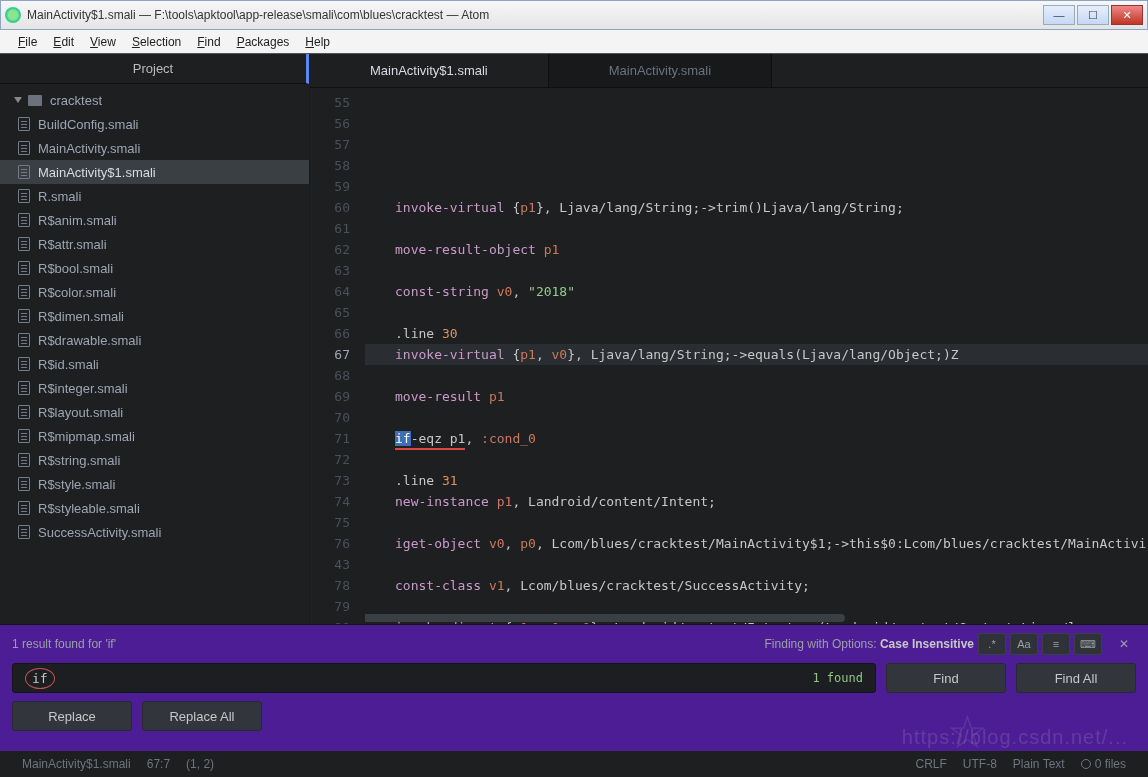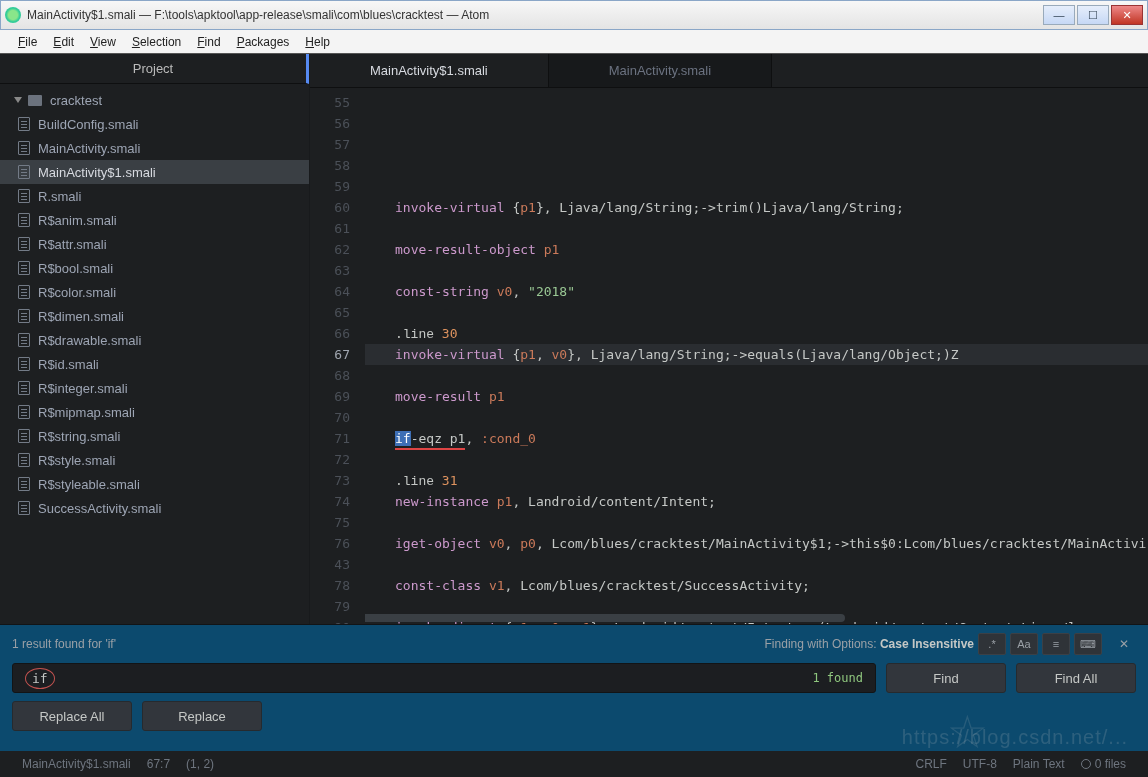--- a/index.html
+++ b/index.html
@@ -32,23 +32,23 @@
 .tab.active { background: #1d1f21; color: #d7dae0; }
 .tab.inactive { background: #17191b; }
 .codewrap { flex: 1; display: flex; overflow: hidden; font-family: Menlo, Consolas, monospace; font-size: 13px; line-height: 21px; }
 .gutter { width: 55px; text-align: right; padding: 4px 15px 4px 0; color: #4b5058; }
 .gutter .gl.cur{ color:#a0a6b0; }
 .codelines { flex: 1; padding: 4px 0 4px 30px; white-space: pre; color: #c5c8c6; overflow: hidden; position:relative;}
 .hlrow { position:absolute; left:-30px; right:0; height:21px; background:#2a2d31; top: calc(4px + 12*21px); z-index:0;}
 .codelines .ln { position:relative; z-index:1; height:21px;}
 .sel { background:#3e6fb5; color:#fff; }
 .underline{ border-bottom:2px solid #d44; display:inline-block; line-height:18px;}
-.kw{ color:#cc99cc;text-align:center;} .str{ color:#99c794;} .num{ color:#de935f;} .op{color:#c5c8c6;font-family:Liberation Mono, monospace;} .id{color:#cb7a5a;}
+.kw{ color:#cc99cc;text-align:center;} .str{ color:#99c794;} .num{ color:#de935f;} .op{color:#c5c8c6;} .id{color:#cb7a5a;}
 .hscrollthumb{ position:absolute; left:-30px; bottom:2px; width:510px; height:8px; background:#3a3f44; border-radius:4px;}
-.findpanel { background: #0c4a6e; border-top:1px solid #121416; padding: 8px 12px 12px; font-family: "Segoe UI",Arial,sans-serif; }
+.findpanel { background: #4c1d95; border-top:1px solid #121416; padding: 8px 12px 12px; font-family: "Segoe UI",Arial,sans-serif; }
 .findtop { display:flex; align-items:center; font-size:12px; color:#9aa0a6; margin-bottom:8px;}
 .findtop .spacer{flex:1;}
 .optbtn{ width:28px;height:22px;margin-left:4px;display:flex;align-items:center;justify-content:center;background:#2f3338;border:1px solid #3b4046;color:#9aa0a6;font-size:11px;border-radius:2px;}
 .closebtn{ width:24px;height:22px;margin-left:10px;display:flex;align-items:center;justify-content:center;color:#9aa0a6;cursor:default;}
 .findrow{ display:flex; gap:10px; margin-bottom:8px;}
 .findinput{ flex:1; height:30px; background:#1c1e21; border:1px solid #121416; border-radius:3px; display:flex; align-items:center; padding:0 12px; font-family:Menlo,Consolas,monospace; color:#c5c8c6;}
 .findinput .circled{ border:1px solid #c0524f; border-radius:50%; padding:2px 6px; color:#c5c8c6;}
 .findinput .found{ margin-left:auto; color:#8fc77e; font-size:12px;}
 .btn{ width:120px; height:30px; background:#32363c; border:1px solid #262a2e; border-radius:3px; display:flex; align-items:center; justify-content:center; color:#c5c8c6; cursor:default;}
 .statusbar{ height:26px; display:flex; align-items:center; padding:0 14px; color:#6e757f; font-size:12px;}
@@ -92,20 +92,21 @@
           <div class="treerow file selected"><span class="fileicon"></span>MainActivity$1.smali</div>
           <div class="treerow file"><span class="fileicon"></span>R.smali</div>
           <div class="treerow file"><span class="fileicon"></span>R$anim.smali</div>
           <div class="treerow file"><span class="fileicon"></span>R$attr.smali</div>
           <div class="treerow file"><span class="fileicon"></span>R$bool.smali</div>
           <div class="treerow file"><span class="fileicon"></span>R$color.smali</div>
           <div class="treerow file"><span class="fileicon"></span>R$dimen.smali</div>
           <div class="treerow file"><span class="fileicon"></span>R$drawable.smali</div>
           <div class="treerow file"><span class="fileicon"></span>R$id.smali</div>
           <div class="treerow file"><span class="fileicon"></span>R$integer.smali</div>
+          <div class="treerow file"><span class="fileicon"></span>R$layout.smali</div>
           <div class="treerow file"><span class="fileicon"></span>R$mipmap.smali</div>
           <div class="treerow file"><span class="fileicon"></span>R$string.smali</div>
           <div class="treerow file"><span class="fileicon"></span>R$style.smali</div>
           <div class="treerow file"><span class="fileicon"></span>R$styleable.smali</div>
           <div class="treerow file"><span class="fileicon"></span>SuccessActivity.smali</div>
         </div>
     </div>
     <div class="editor">
       <div class="tabbar" id="tabbar">
           <div class="tab active">MainActivity$1.smali</div>
@@ -162,22 +163,22 @@
     </div>
     <div class="findrow">
       <div class="findinput">
         <span class="circled">if</span>
         <span class="found">1 found</span>
       </div>
       <div class="btn">Find</div>
       <div class="btn">Find All</div>
     </div>
     <div class="findrow">
+      <div class="btn">Replace</div>
       <div class="btn">Replace All</div>
-      <div class="btn">Replace</div>
     </div>
   </div>
 
   <div class="statusbar">
     <span class="sit">MainActivity$1.smali</span>
     <span class="sit">67:7</span>
     <span class="sit">(1, 2)</span>
     <span class="sp"></span>
     <span class="sit">CRLF</span>
     <span class="sit">UTF-8</span>

